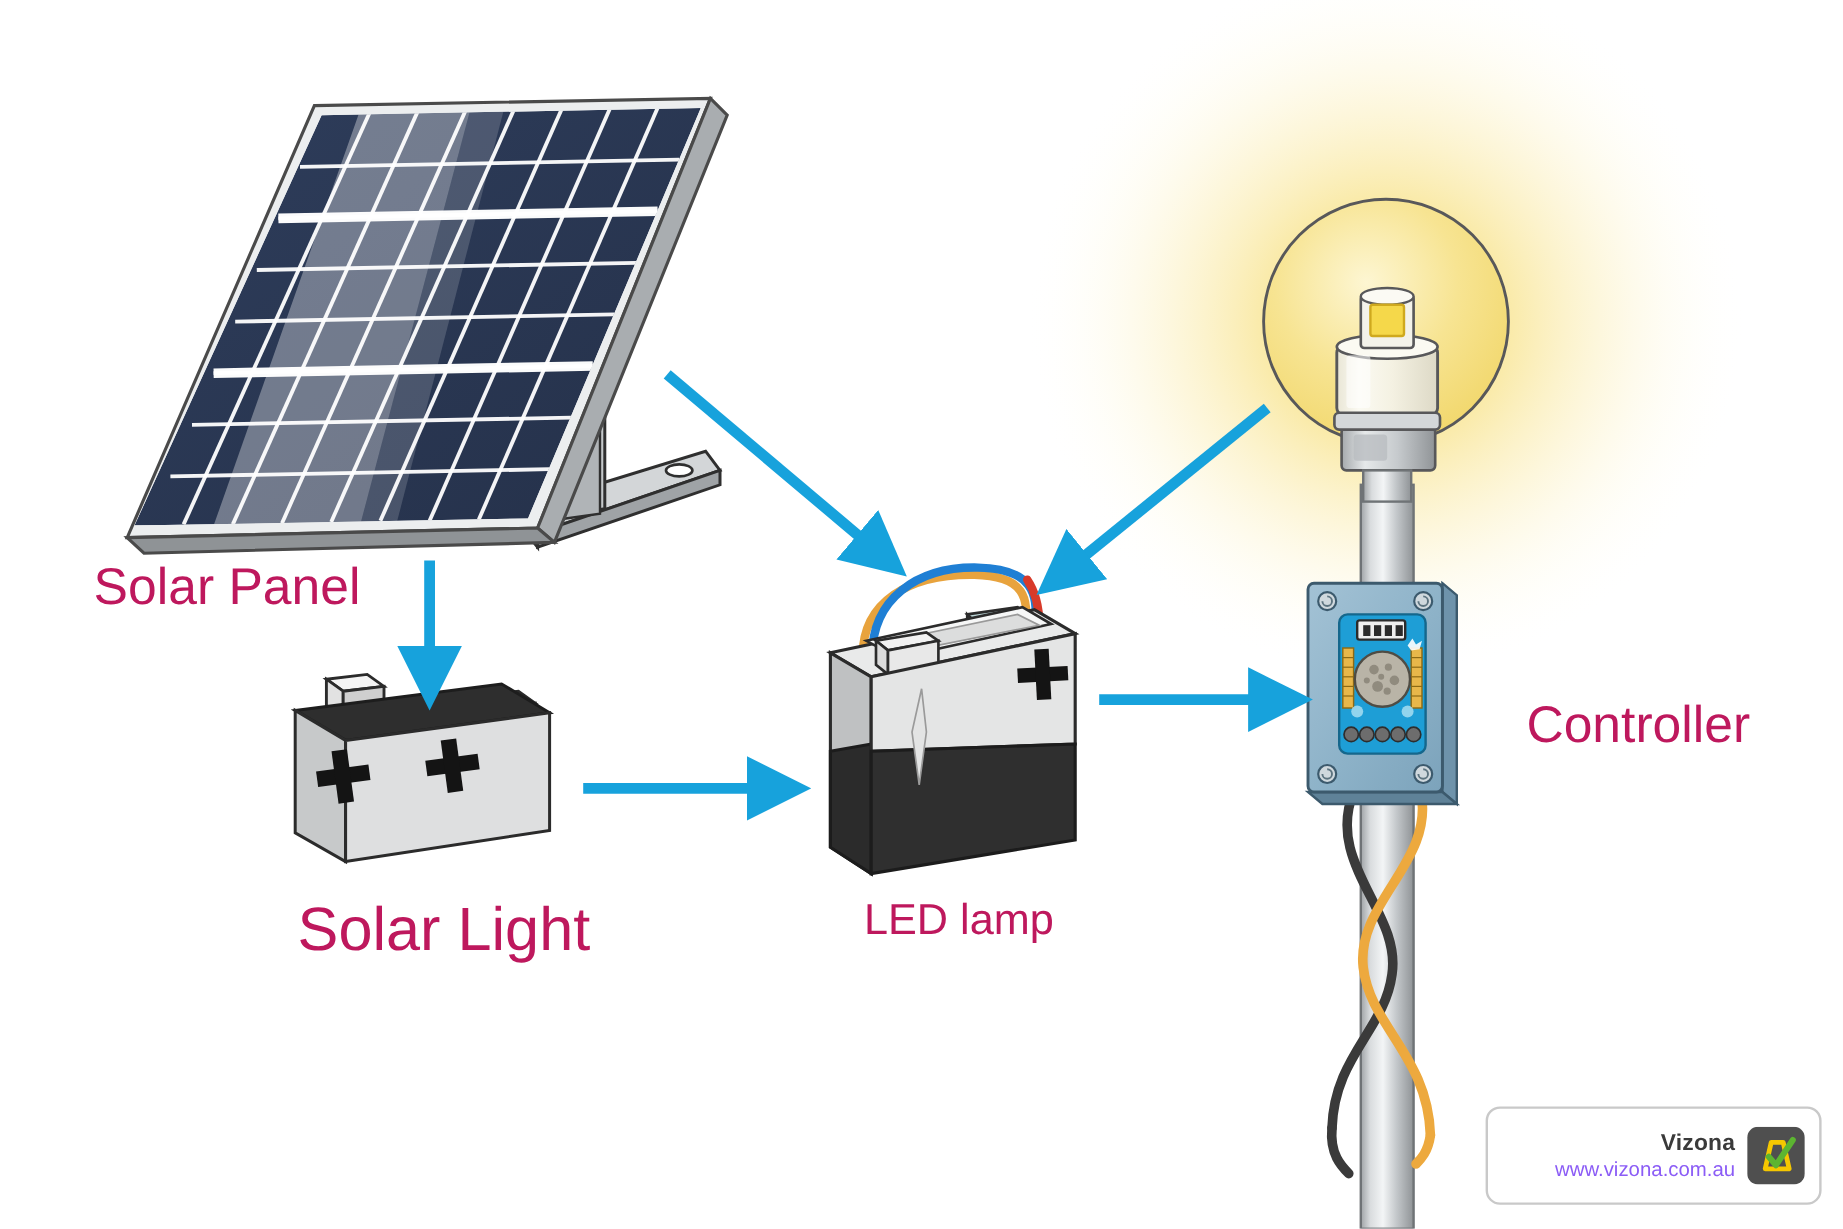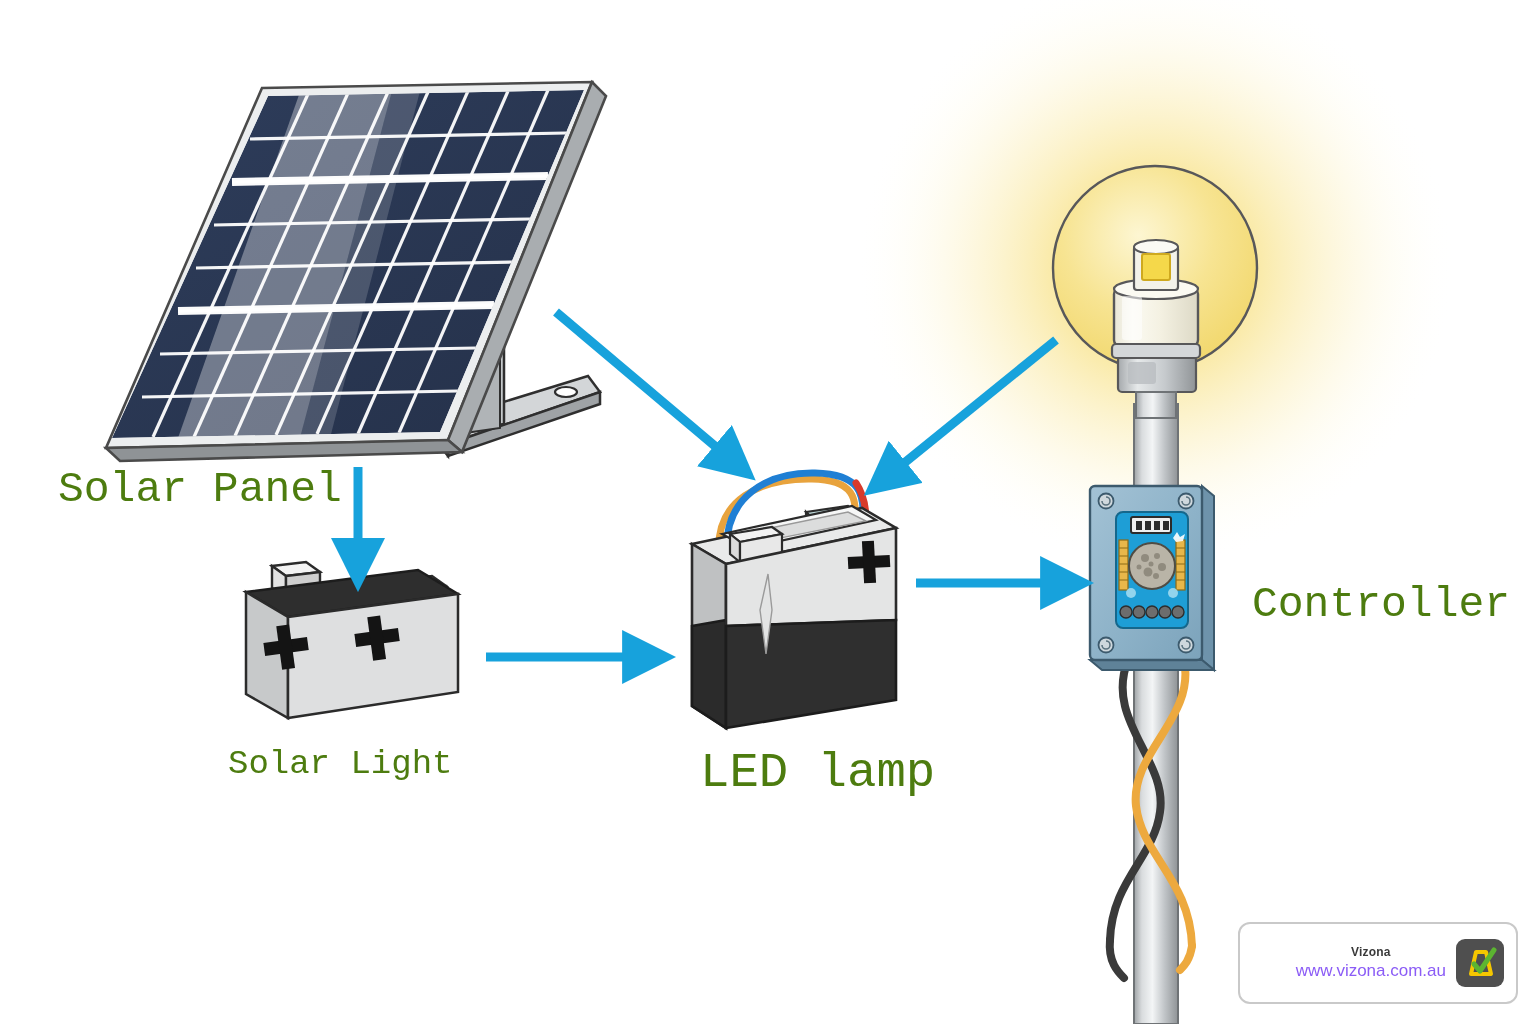--- a/index.html
+++ b/index.html
@@ -20,28 +20,29 @@
   }
   #art {
     position: absolute;
     left: 0;
     top: 0;
     width: 1536px;
     height: 1024px;
   }
   .lbl {
     position: absolute;
-    color: #4d7c0f;
+    color: #be185d;
     font-weight: 400;
     white-space: nowrap;
-    font-family: Liberation Mono, monospace;
+    font-family: Liberation Sans, sans-serif;
+    margin-left: 20px;
   }
   #label-solar-panel { left: 58px;  top: 465px; font-size: 43px; }
-  #label-solar-light { left: 228px; top: 745px; font-size: 34px; }
-  #label-led-lamp    { left: 700px; top: 745px; font-size: 49px; }
+  #label-solar-light { left: 228px; top: 745px; font-size: 51px; }
+  #label-led-lamp    { left: 700px; top: 745px; font-size: 36px; }
   #label-controller  { left: 1252px; top: 580px; font-size: 43px; }
 
   #brand-box {
     position: absolute;
     left: 1238px;
     top: 922px;
     width: 280px;
     height: 82px;
     border: 2px solid #c9c9c9;
     border-radius: 12px;
@@ -51,25 +52,24 @@
     align-items: center;
     justify-content: flex-end;
     padding-right: 12px;
   }
   #brand-text {
     text-align: right;
     margin-right: 10px;
     line-height: 1.25;
   }
   #brand-name {
-    font-size: 12px;
+    font-size: 19px;
     font-weight: bold;
     color: #3a3a3a;
     letter-spacing: 0.2px;
-    text-align: center;
   }
   #brand-url {
     font-size: 17px;
     color: #8b5cf6;
   }
   #brand-logo { width: 48px; height: 48px; display: block; }
 </style>
 </head>
 <body>
 

